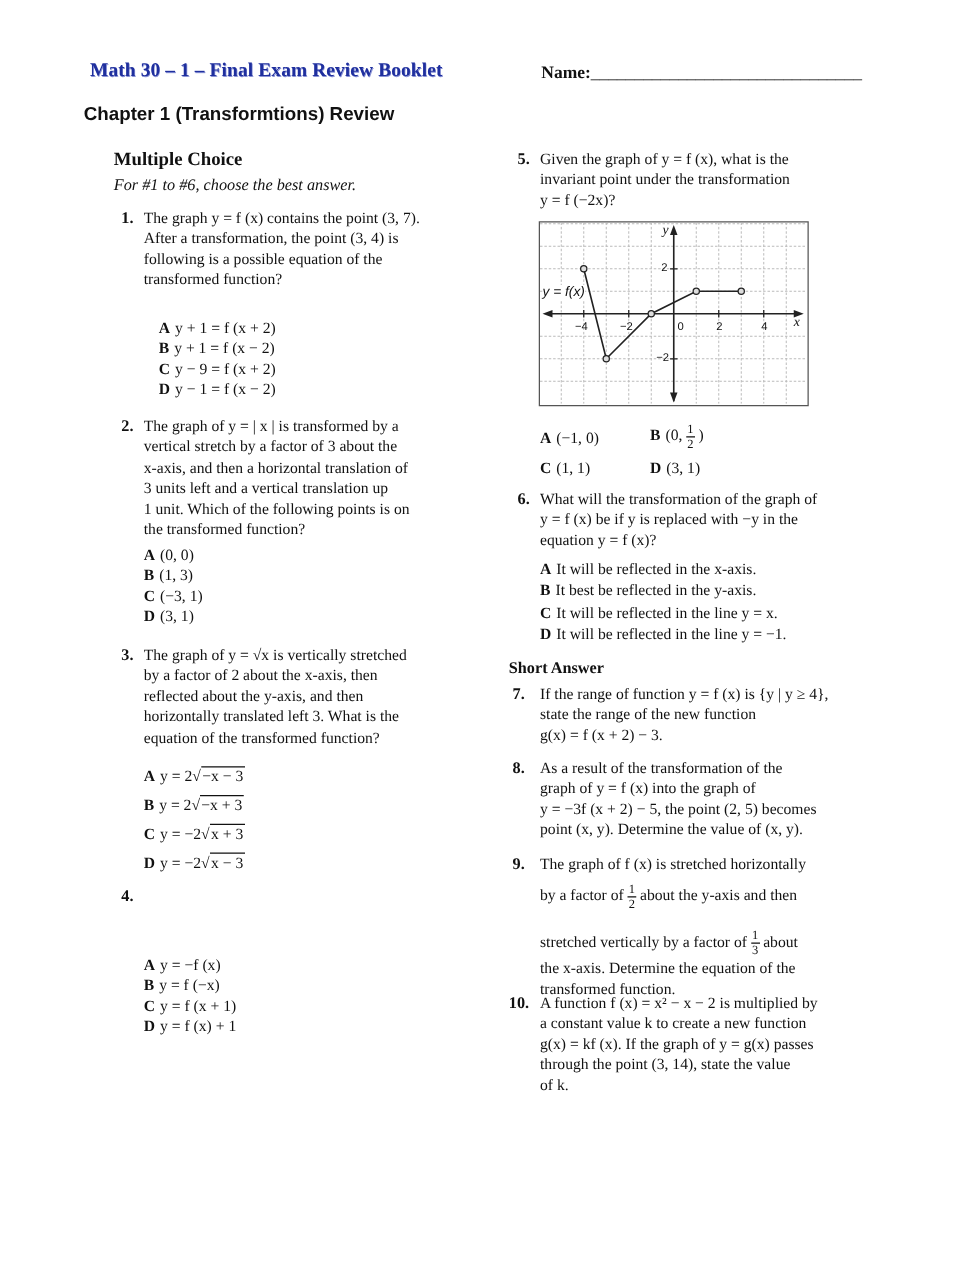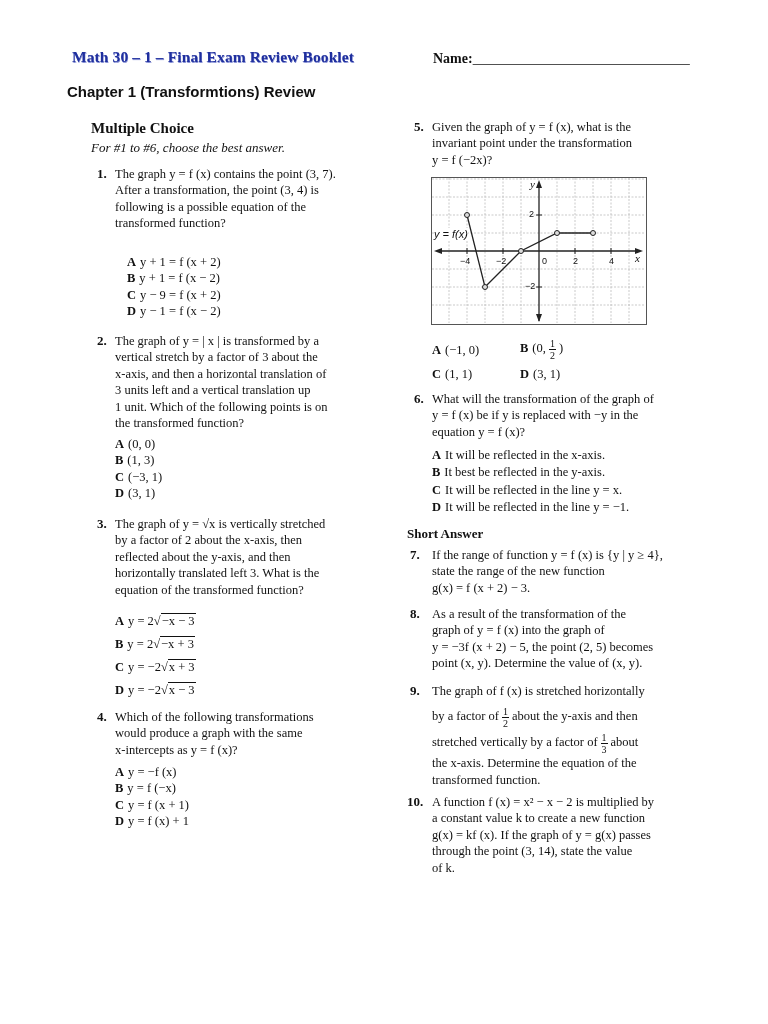--- a/index.html
+++ b/index.html
@@ -81,25 +81,20 @@
   <div class="opts" style="left:18px;top:94px;line-height:23px;">
     <div><span class="opt-l">A</span><span>y = 2</span>√<span class="sqrt">−x − 3</span></div>
     <div><span class="opt-l">B</span><span>y = 2</span>√<span class="sqrt">−x + 3</span></div>
     <div><span class="opt-l">C</span><span>y = −2</span>√<span class="sqrt">x + 3</span></div>
     <div><span class="opt-l">D</span><span>y = −2</span>√<span class="sqrt">x − 3</span></div>
   </div>
 </div>
 
 <div class="abs q" style="left:97px;top:709px;width:290px;height:130px;">
   <span class="qnum" style="left:0;top:0;">4.</span>
-  <div class="qtext" style="left:18px;top:0;">
-    <div>Which of the following  transformations</div>
-    <div>would produce a graph with the same</div>
-    <div>x-intercepts as y = f (x)?</div>
-  </div>
   <div class="opts" style="left:18px;top:55px;">
     <div><span class="opt-l">A</span><span>y = −f (x)</span></div>
     <div><span class="opt-l">B</span><span>y = f (−x)</span></div>
     <div><span class="opt-l">C</span><span>y = f (x + 1)</span></div>
     <div><span class="opt-l">D</span><span>y = f (x) + 1</span></div>
   </div>
 </div>
 
 <div class="abs q" style="left:414px;top:119px;width:300px;height:55px;">
   <span class="qnum" style="left:0;top:0;">5.</span>
@@ -213,21 +208,21 @@
     <div>y = −3f (x + 2) − 5, the point  (2, 5) becomes</div>
     <div>point  (x, y). Determine the value of (x, y).</div>
   </div>
 </div>
 
 <div class="abs q" style="left:410px;top:683px;width:300px;height:108px;">
   <span class="qnum" style="left:0;top:0;">9.</span>
   <div class="qtext" style="left:22px;top:0;line-height:16.4px;">
     <div>The graph of f (x) is stretched horizontally</div>
     <div style="margin-top:7px;"><span>by a factor of</span><span class="frac"><span class="num">1</span><span>2</span></span><span>about the y-axis and then</span></div>
-    <div style="margin-top:3px;"><span>stretched vertically  by a factor of</span><span class="frac"><span class="num">1</span><span>3</span></span><span>about</span></div>
+    <div style="margin-top:14px;"><span>stretched vertically  by a factor of</span><span class="frac"><span class="num">1</span><span>3</span></span><span>about</span></div>
     <div>the x-axis. Determine the equation of the</div>
     <div>transformed function.</div>
   </div>
 </div>
 
 <div class="abs q" style="left:407px;top:794px;width:305px;height:90px;">
   <span class="qnum" style="left:0;top:0;">10.</span>
   <div class="qtext" style="left:25px;top:0;">
     <div>A function  f (x) = x² − x − 2 is multiplied  by</div>
     <div>a constant value k to create a new function</div>

